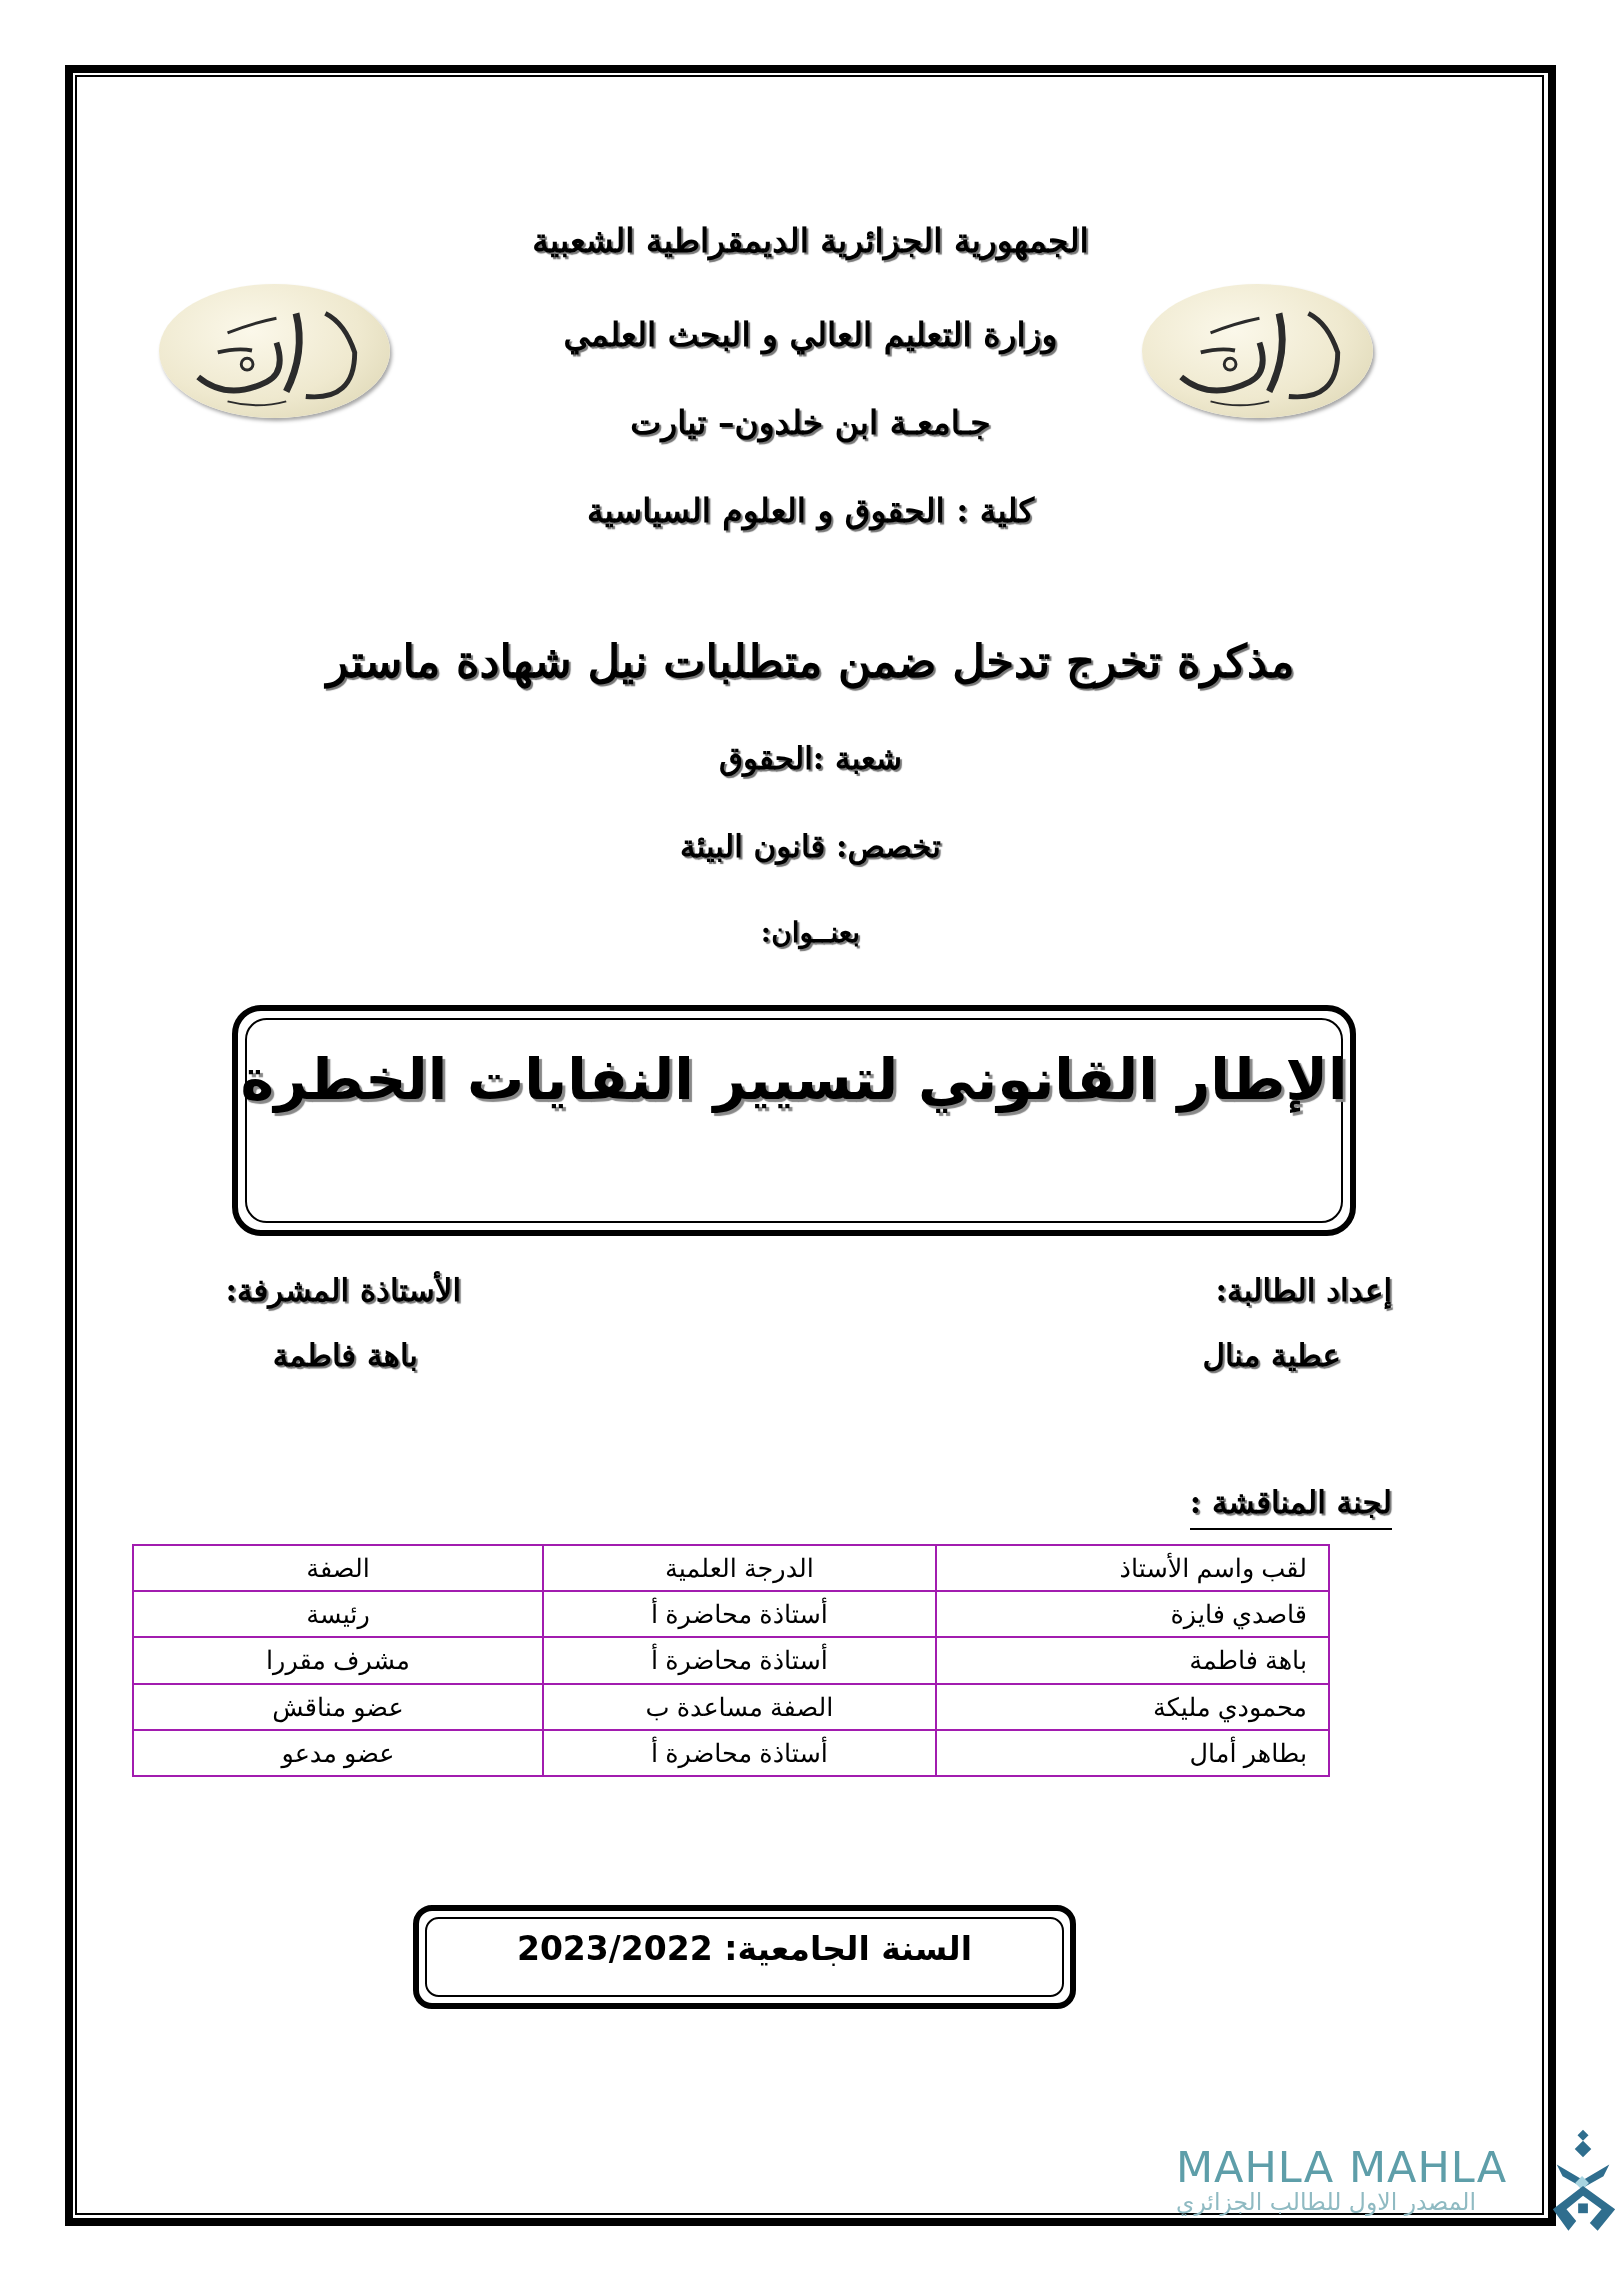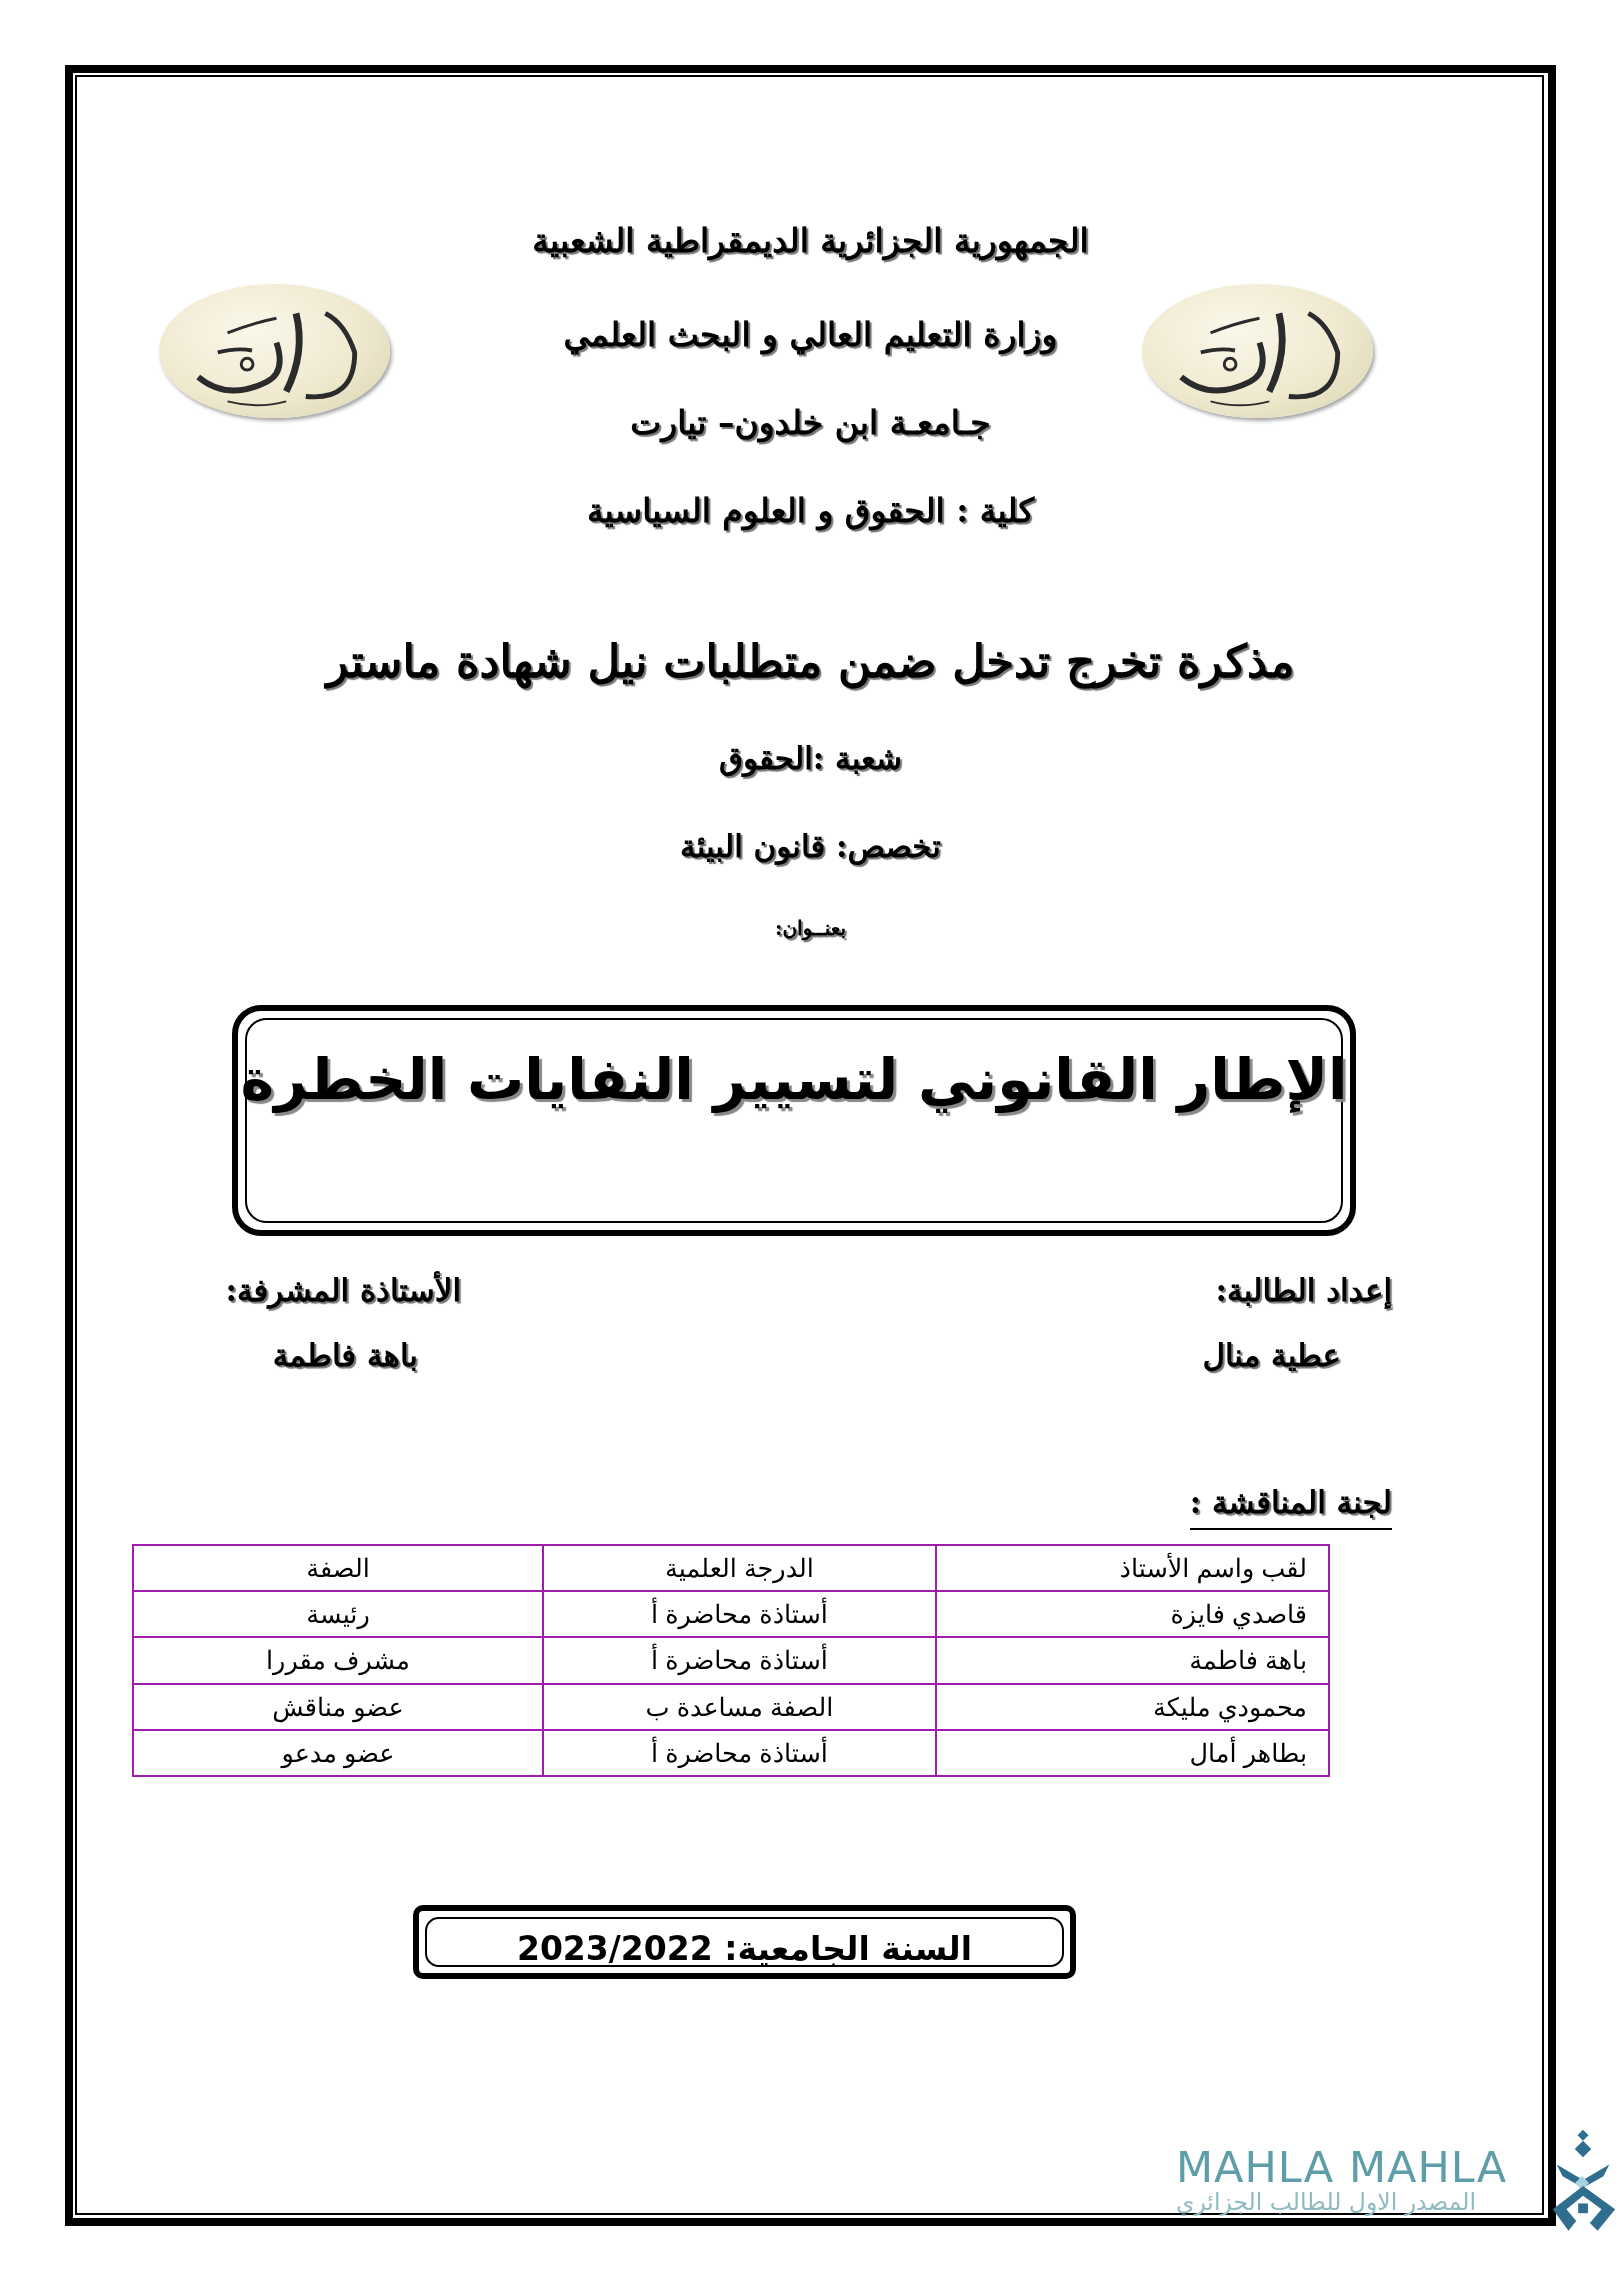--- a/index.html
+++ b/index.html
@@ -28,22 +28,22 @@
   .lbl { position:absolute; direction:rtl; font-weight:bold; font-size:31px;
          text-shadow:2px 2px 1px #777; white-space:nowrap; }
   .committee-label { border-bottom:2.9px solid #000; padding-bottom:8px; }
   table.committee { position:absolute; left:132px; top:1544px; width:1198px; height:233px;
                     border-collapse:collapse; direction:rtl;
                     font-family:"Liberation Sans", sans-serif; font-size:25.5px; }
   table.committee td { border:2px solid #a21caf; height:44px; padding:0 21px; }
   table.committee td.c-name { width:349px; text-align:right; }
   table.committee td.c-grade { width:349px; text-align:center; }
   table.committee td.c-role { text-align:center; }
-  .year-box { position:absolute; left:413px; top:1905px; width:663px; height:74px;
-              border:6.9px solid #000; border-radius:10px; box-sizing:border-box; }
+  .year-box { position:absolute; left:413px; top:1905px; width:663px; height:104px;
+              border:6.9px solid #000; border-radius:19px; box-sizing:border-box; }
   .year-box-inner { position:absolute; left:5.9px; top:5.9px; right:5.9px; bottom:5.9px;
                     border:2px solid #000; border-radius:13.7px; }
   .year-text { position:absolute; left:0; right:0; top:17.6px; text-align:center; direction:rtl;
                font-family:"DejaVu Sans", sans-serif; font-weight:bold; font-size:33px; }
   .wm { position:absolute; left:1176px; top:2142px; width:402px; }
   .wm-title { font-family:"DejaVu Sans", sans-serif; font-size:43px; color:#5e9ea9;
               letter-spacing:1px; white-space:nowrap; }
   .wm-sub { font-family:"DejaVu Sans", sans-serif; font-size:23.5px; color:#8fbac2; direction:rtl;
             text-align:left; margin-top:-3.9px; white-space:nowrap; width:363px; }
   .wm-logo { position:absolute; left:1547px; top:2129px; width:74px; height:108px; }
@@ -78,21 +78,21 @@
 </div>
 
 <div class="line hdr" style="top:176px;">الجمهورية الجزائرية الديمقراطية الشعبية</div>
 <div class="line hdr" style="top:270px;">وزارة التعليم العالي و البحث العلمي</div>
 <div class="line hdr" style="top:358px;">جـامعـة ابن خلدون– تيارت</div>
 <div class="line hdr" style="top:446px;">كلية : الحقوق و العلوم السياسية</div>
 
 <div class="line thesis" style="top:635px;">مذكرة تخرج تدخل ضمن متطلبات نيل شهادة ماستر</div>
 <div class="line sub" style="top:740px;">شعبة :الحقوق</div>
 <div class="line sub" style="top:828px;">تخصص: قانون البيئة</div>
-<div class="line sub" style="top:916px; font-size:20px;">بعنــوان:</div>
+<div class="line sub" style="top:916px; font-size:28px;">بعنــوان:</div>
 
 <div class="title-box">
   <div class="title-box-inner"></div>
   <div class="title-text">الإطار القانوني لتسيير النفايات الخطرة</div>
 </div>
 
 <div class="lbl" style="right:229px; top:1272px;">إعداد الطالبة:</div>
 <div class="lbl" style="right:1160px; top:1272px;">الأستاذة المشرفة:</div>
 <div class="lbl" style="right:280px; top:1337px;">عطية منال</div>
 <div class="lbl" style="right:1203px; top:1337px;">باهة فاطمة</div>

